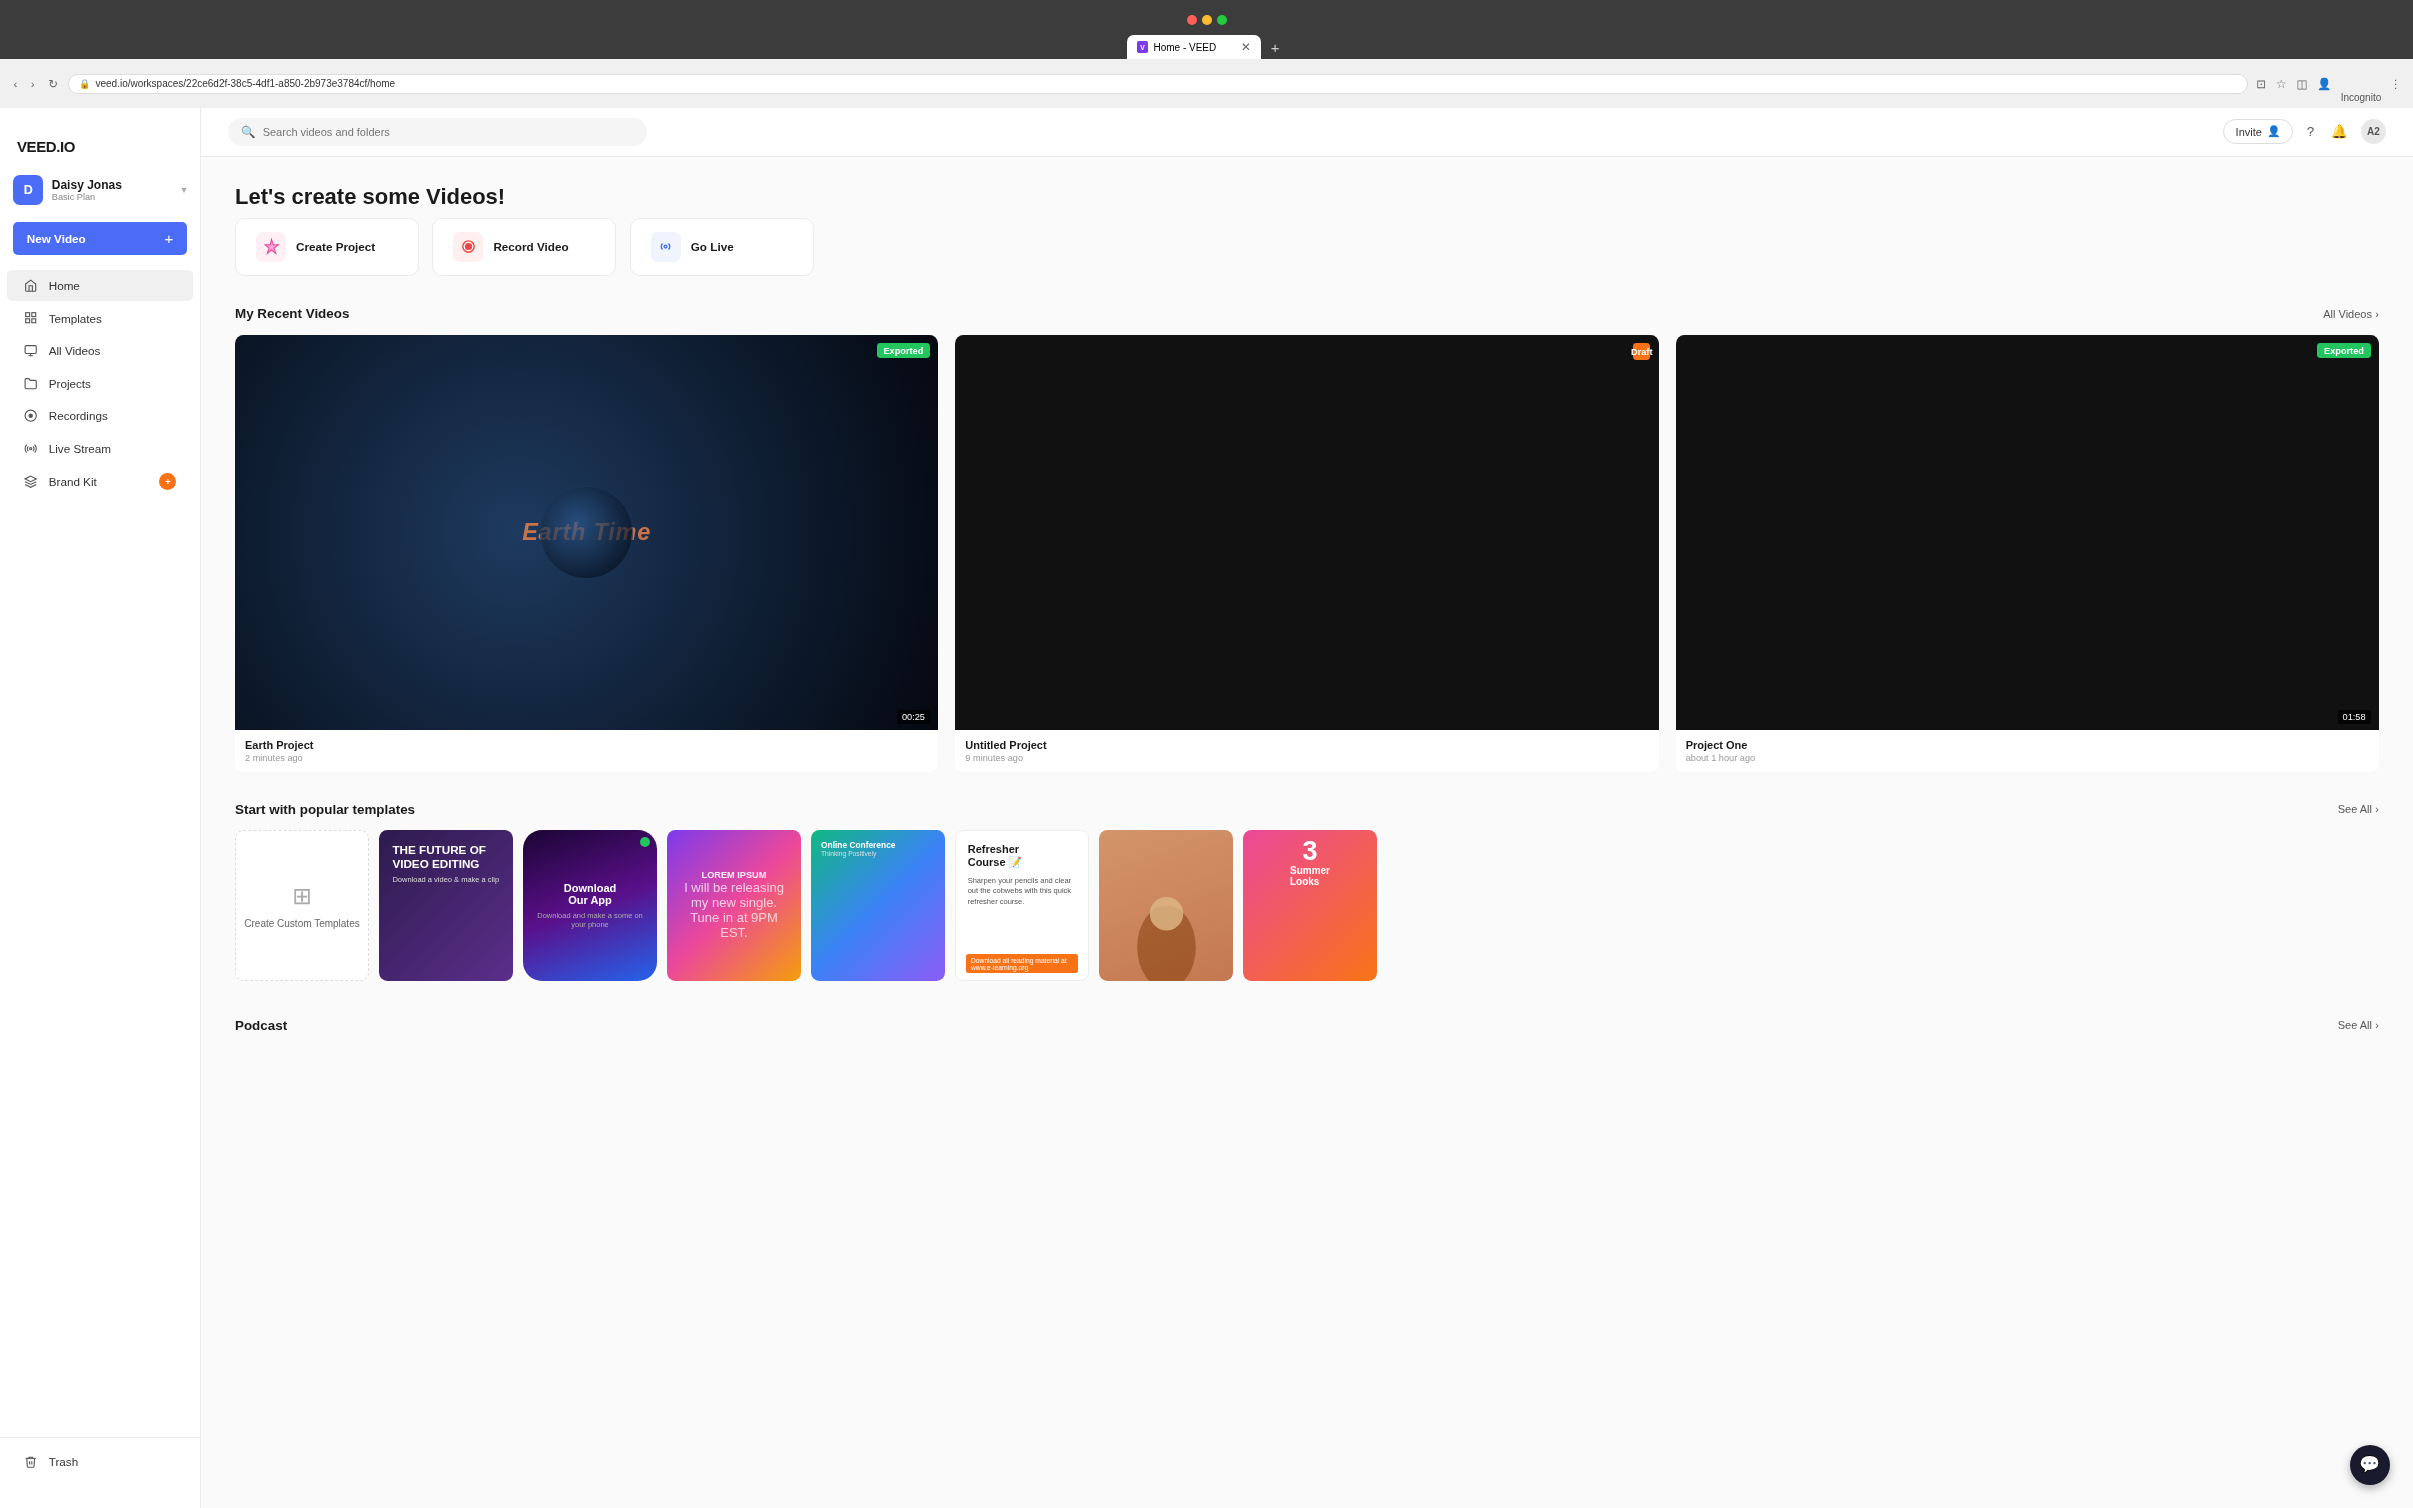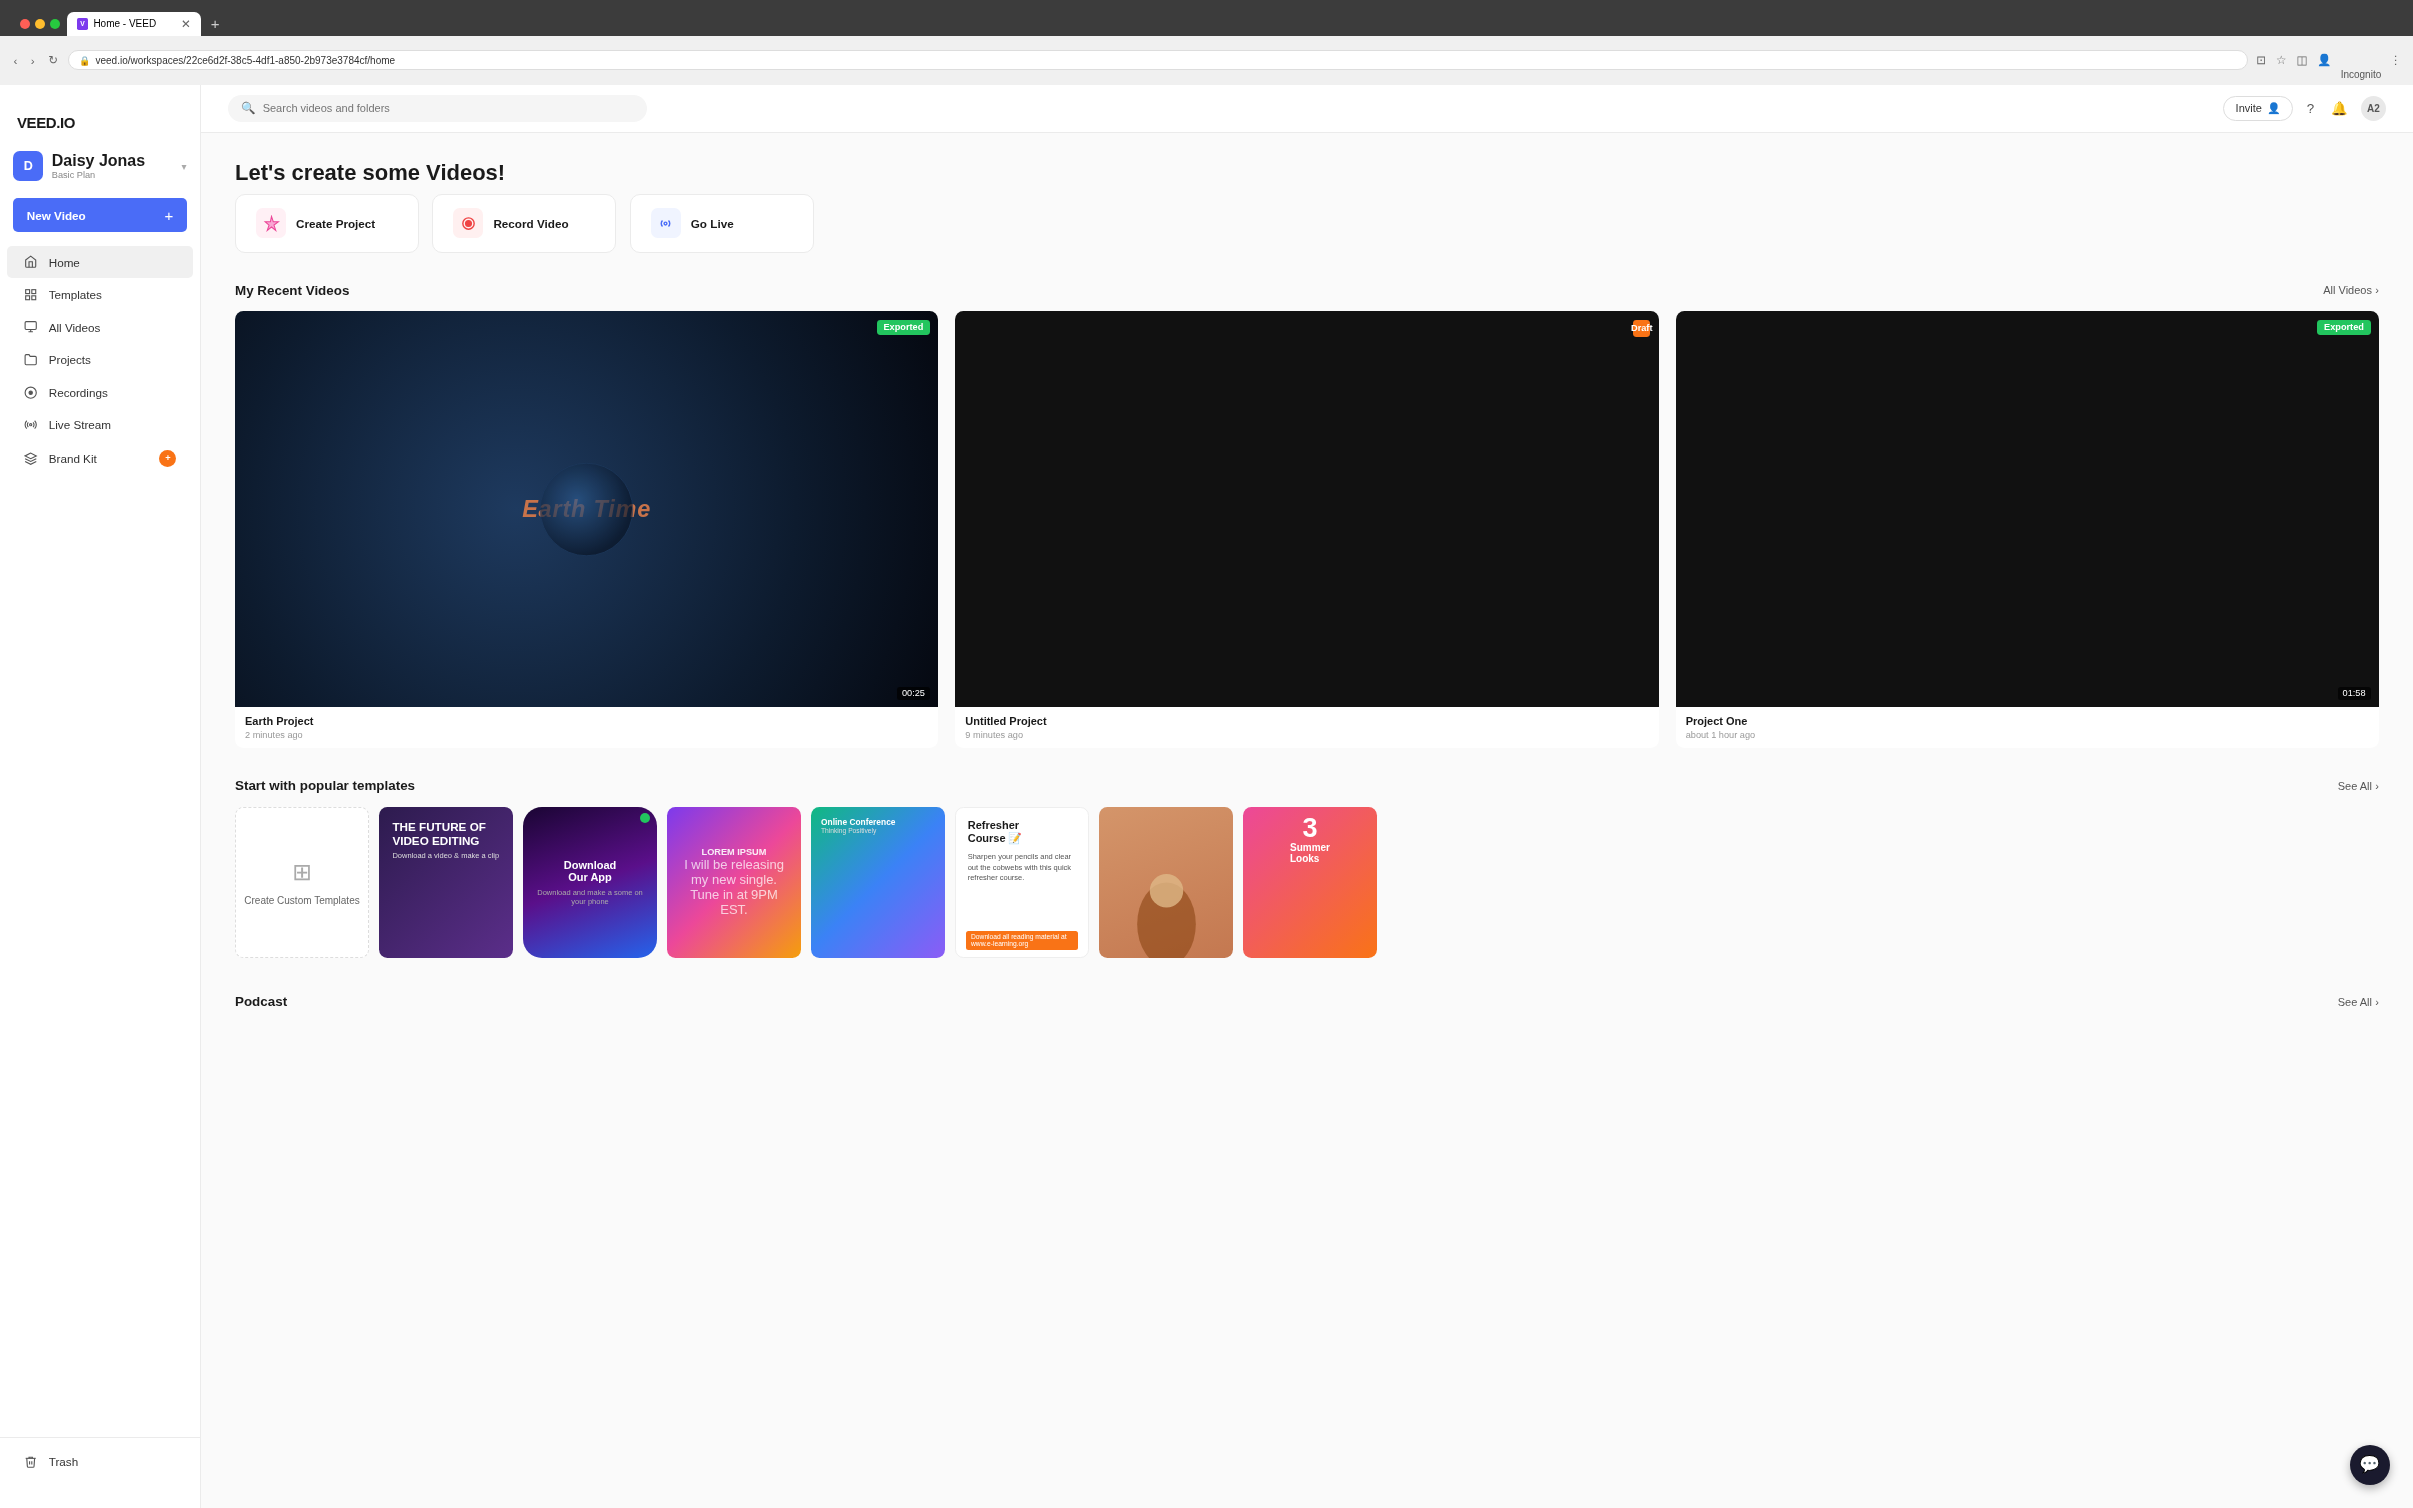--- a/index.html
+++ b/index.html
@@ -28,21 +28,21 @@
     
     .app { display: flex; flex: 1; overflow: hidden; background: white; }
 
     
     .sidebar { width: 201px; background: white; border-right: 0.8px solid #ebebeb; display: flex; flex-direction: column; padding: 23px 0; overflow-y: auto; flex-shrink: 0; }
     .sidebar-logo { padding: 6.7px 17px 13.4px; }
     .logo-text { font-size: 15px; font-weight: 900; color: #1a1a1a; letter-spacing: -0.4px; }
     .user-section { padding: 6.7px 13.4px; display: flex; align-items: center; gap: 8.4px; cursor: pointer; }
     .user-avatar { width: 30px; height: 30px; border-radius: 6.7px; background: #4a6cf7; color: white; display: flex; align-items: center; justify-content: center; font-weight: 700; font-size: 12.6px; flex-shrink: 0; }
     .user-info { flex: 1; }
-    .user-name { font-size: 16px; font-weight: 600; color: #1a1a1a; }
+    .user-name { font-size: 12px; font-weight: 600; color: #1a1a1a; }
     .user-plan { font-size: 9.2px; color: #888; }
     .user-chevron { color: #aaa; font-size: 10px; }
     .new-video-btn { margin: 10px 13.4px; background: #4a6cf7; color: white; border: none; border-radius: 5px; padding: 8.4px 13.4px; font-size: 11.7px; font-weight: 600; cursor: pointer; display: flex; align-items: center; justify-content: space-between; }
     .new-video-plus { font-size: 15px; font-weight: 300; }
     .sidebar-nav { flex: 1; padding: 3.4px 0; }
     .nav-item { display: flex; align-items: center; gap: 10px; padding: 8.4px 17px; cursor: pointer; border-radius: 5px; margin: 0.8px 6.7px; }
     .nav-item.active { background: #f0f0f0; }
     .nav-icon { width: 15px; height: 15px; display: flex; align-items: center; justify-content: center; color: #555; flex-shrink: 0; }
     .nav-label { font-size: 11.7px; color: #333; font-weight: 500; }
     .nav-item-badge { margin-left: auto; }
@@ -123,21 +123,21 @@
 
     
     ::-webkit-scrollbar { width: 5px; height: 5px; }
     ::-webkit-scrollbar-track { background: transparent; }
     ::-webkit-scrollbar-thumb { background: #ddd; border-radius: 2.5px; }
   </style>
 </head>
 <body>
 
 <div class="browser-chrome">
-  <div style="display:flex; align-items:center; gap:6.7px; padding: 5px 10px 0;">
+  <div style="display:flex; align-items:center; gap:6.7px; padding: 5px 10px 0; flex-direction: column;">
     <div class="traffic-lights">
       <div class="traffic-light tl-red"></div>
       <div class="traffic-light tl-yellow"></div>
       <div class="traffic-light tl-green"></div>
     </div>
     <div class="browser-tabs">
       <div class="browser-tab">
         <div class="tab-favicon">V</div>
         <span>Home - VEED</span>
         <span class="tab-close">✕</span>

